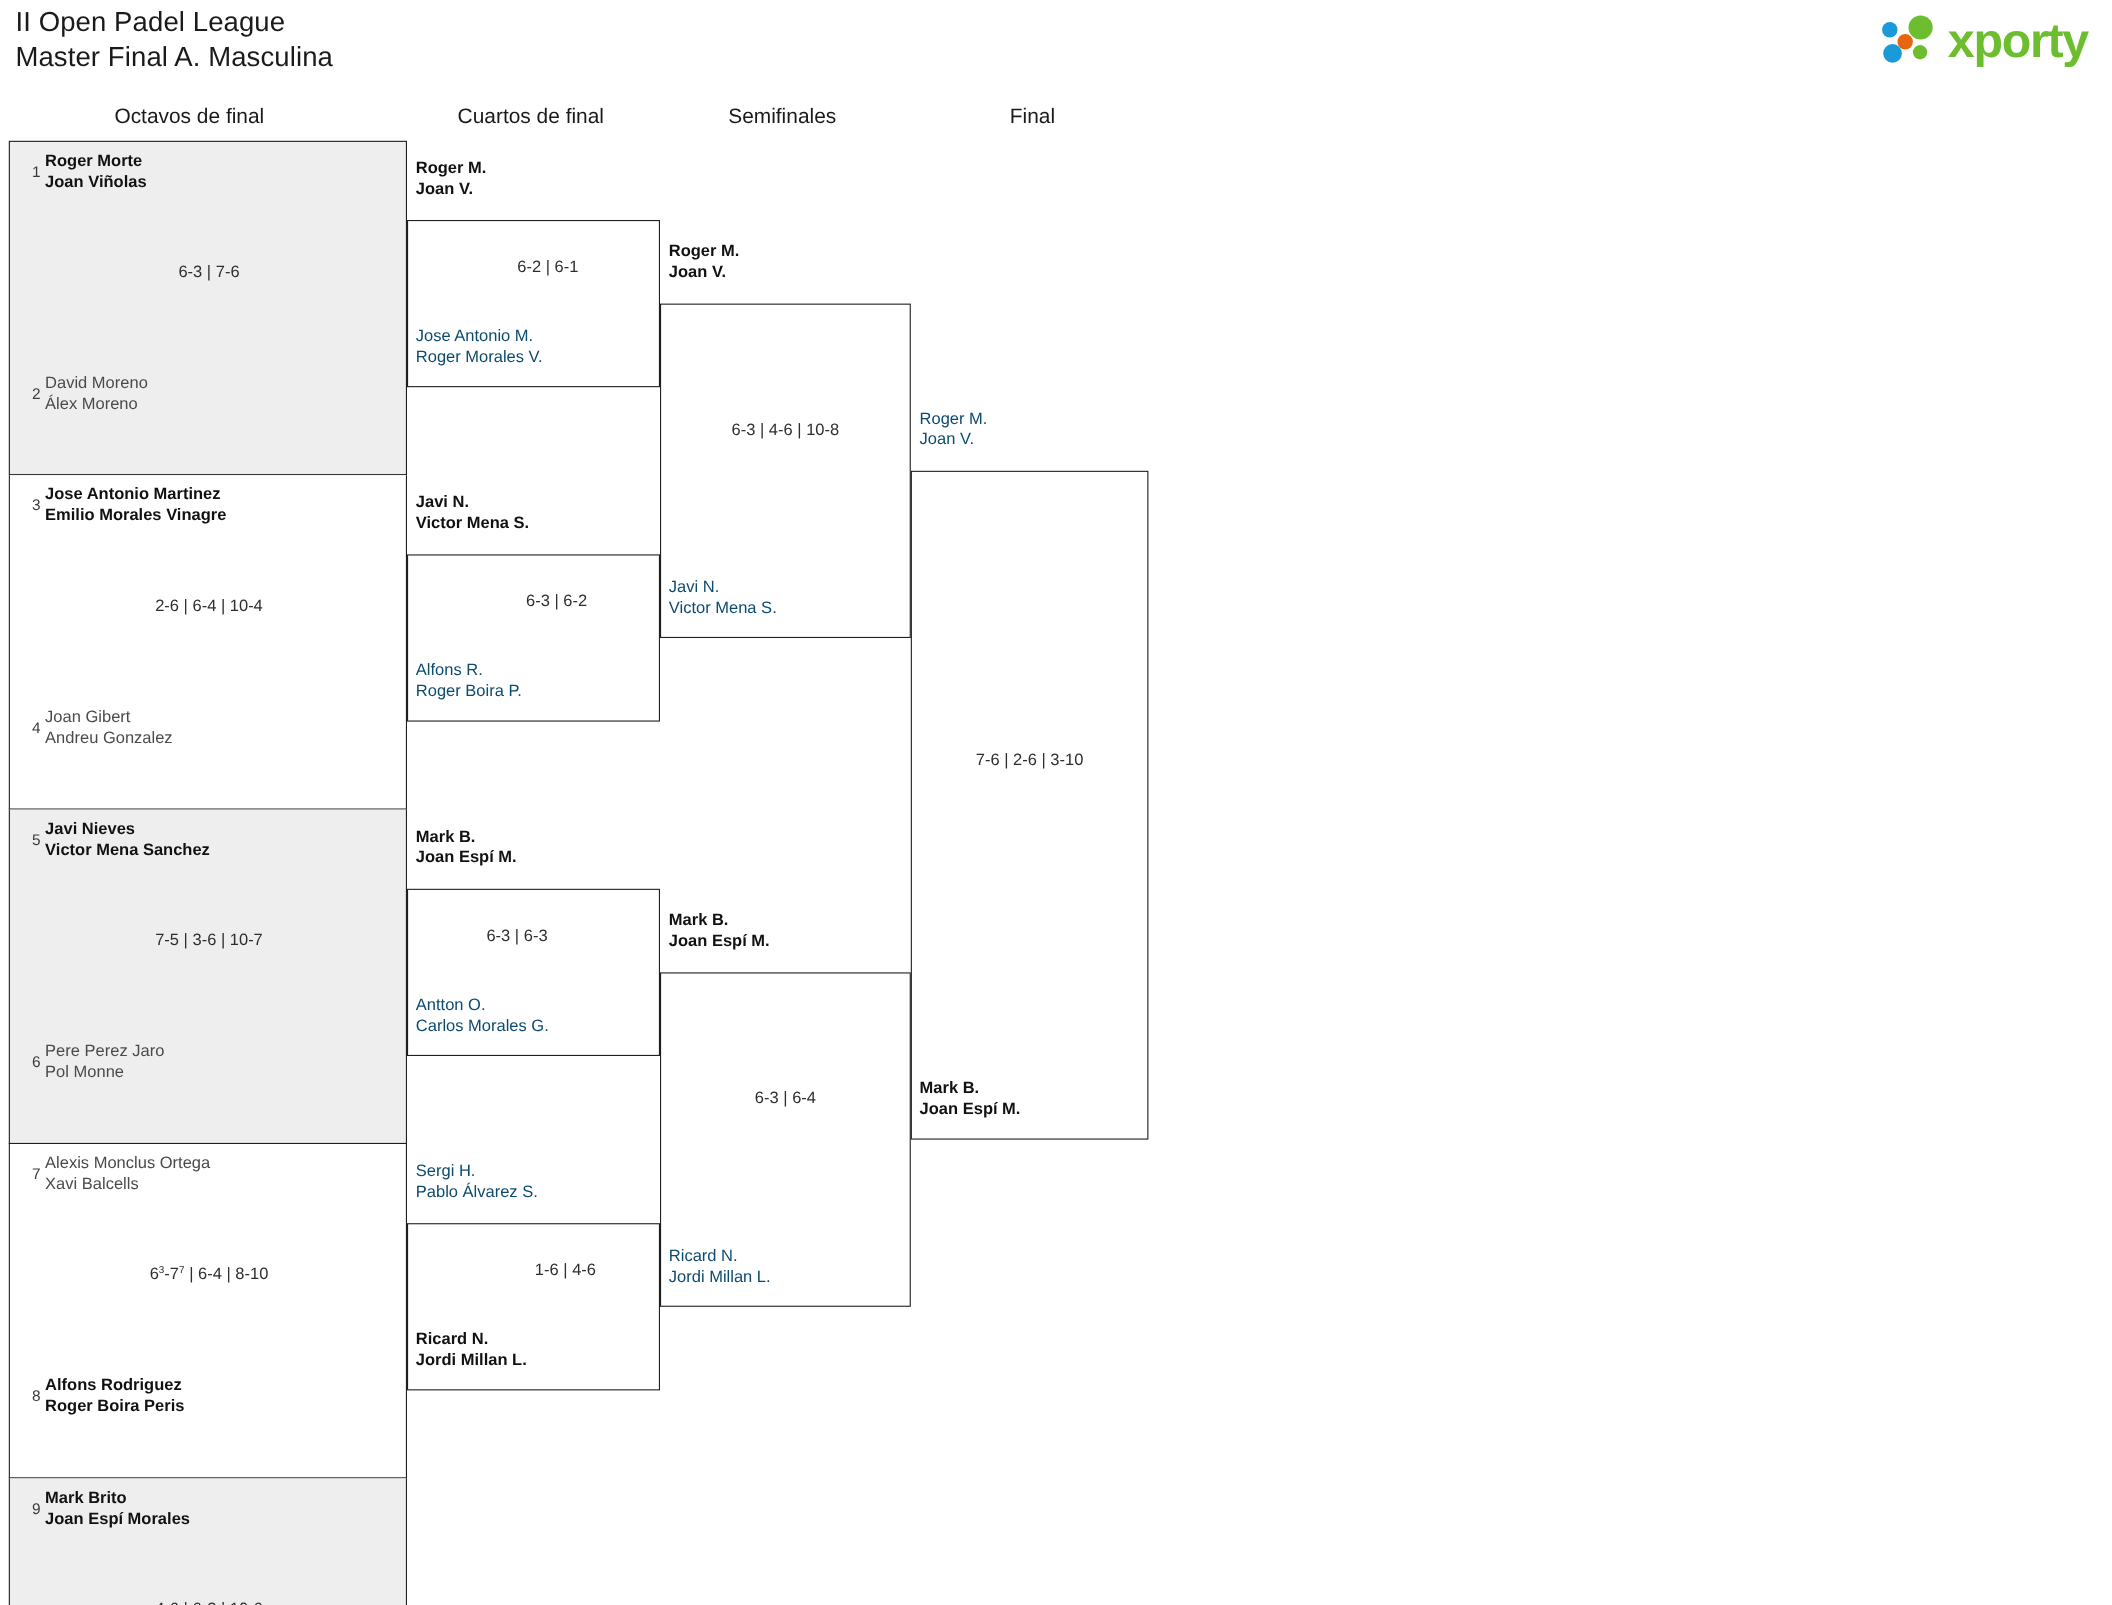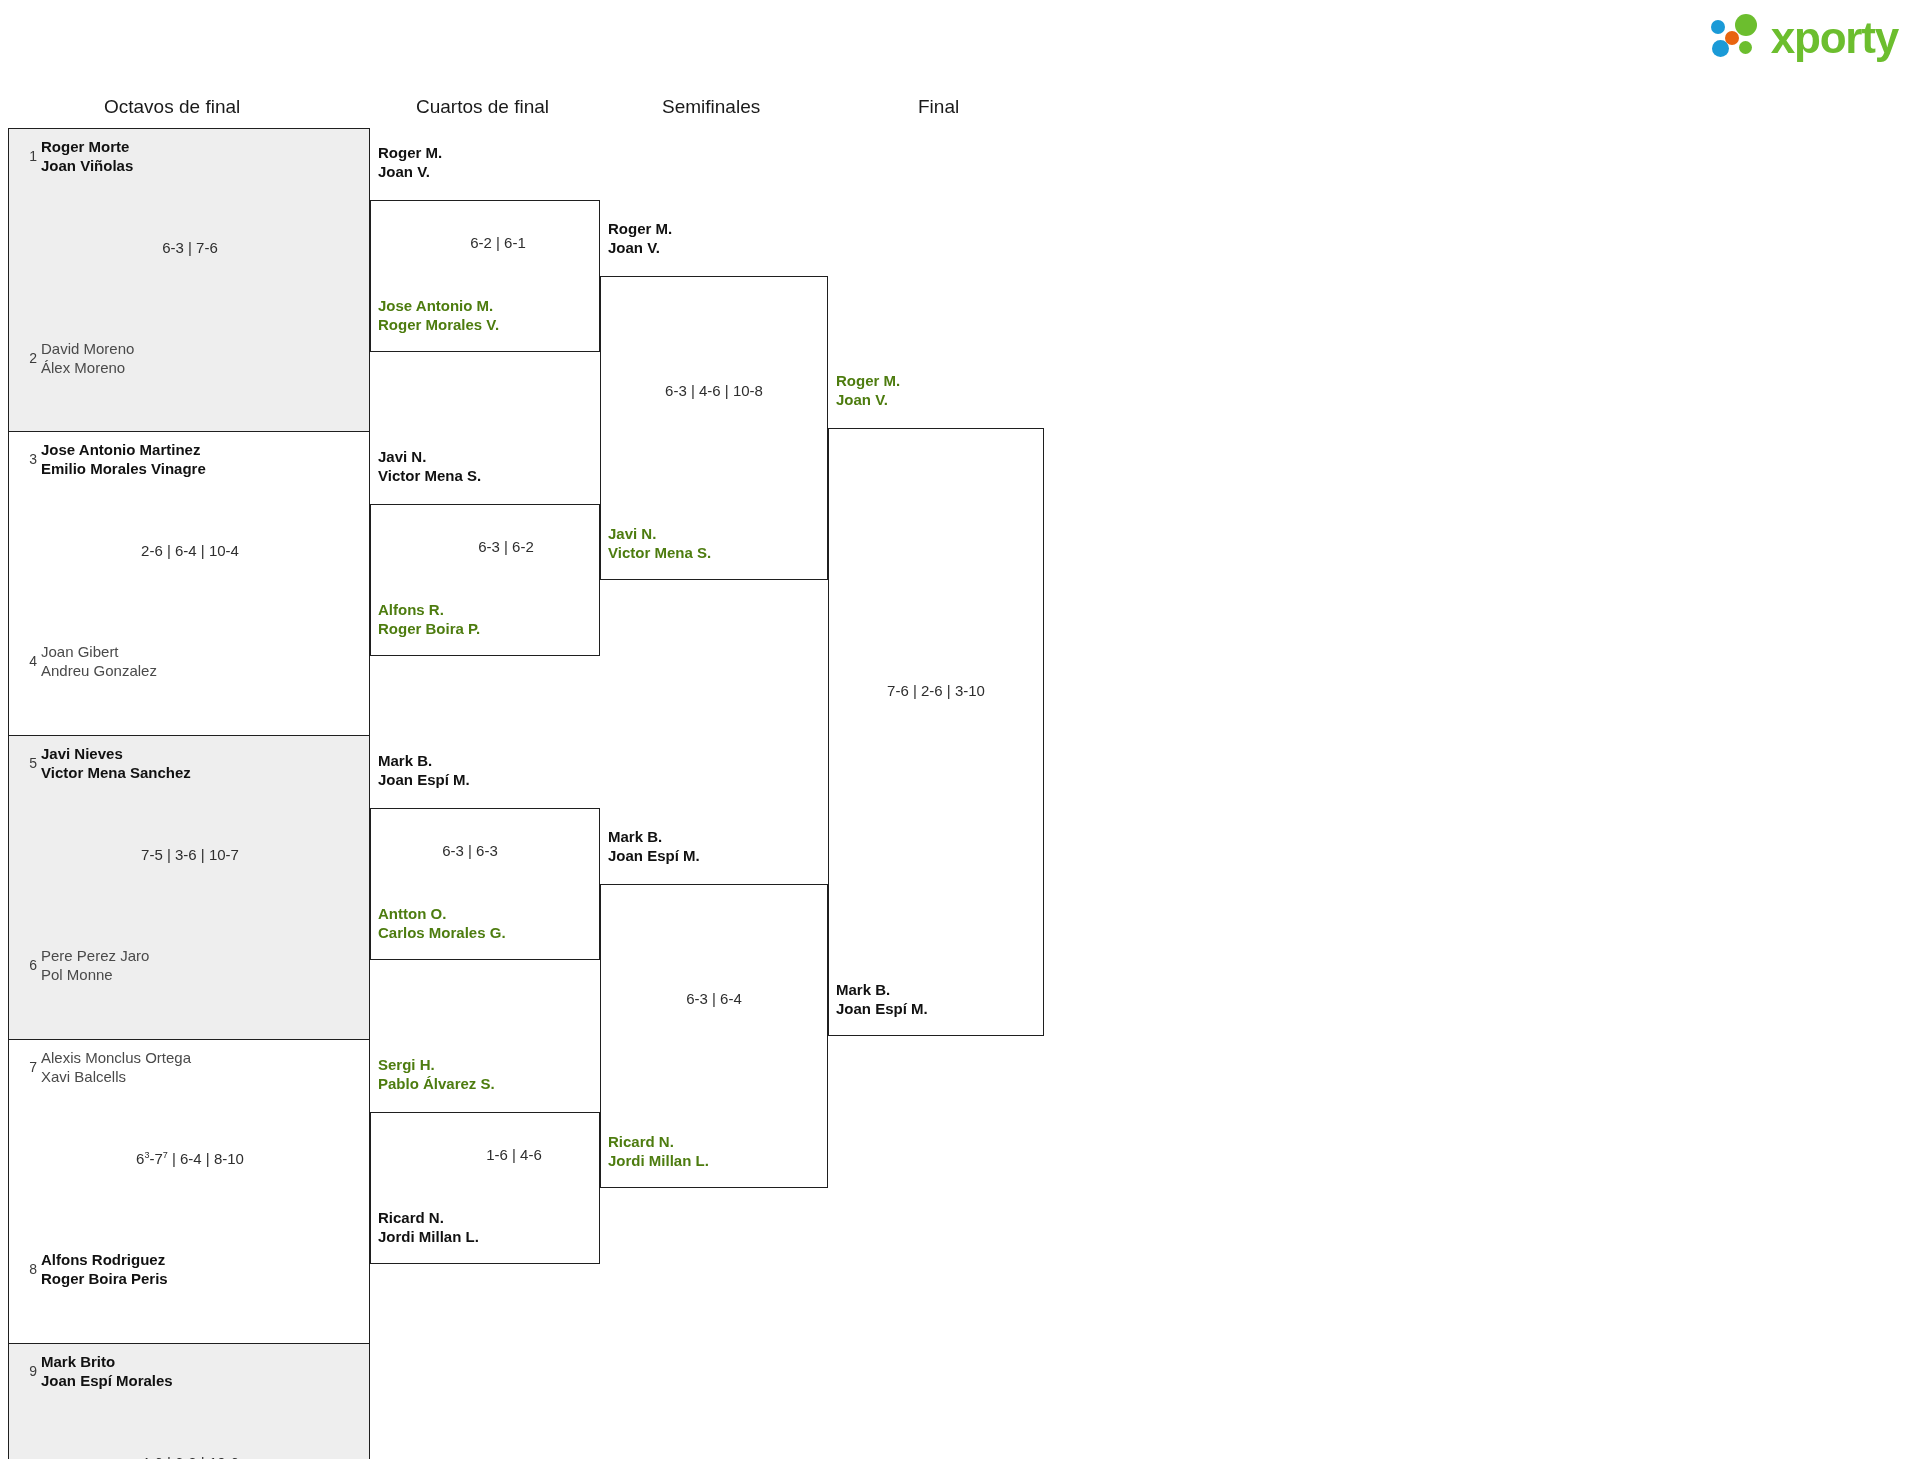--- a/index.html
+++ b/index.html
@@ -50,28 +50,32 @@
 
   .r1-score{position:absolute;left:0;width:362px;text-align:center;
             font-size:15px;color:#2e2e2e;top:110px;}
 
   
   .mbox{position:absolute;box-sizing:border-box;
         border:1px solid #1f1f1f;background:transparent;}
   .mscore{position:absolute;text-align:center;font-size:15px;color:#2e2e2e;white-space:nowrap;}
   .mteam{position:absolute;font-size:15px;line-height:19px;white-space:nowrap;}
   .mteam.win{color:#111111;font-weight:700;}
-  .mteam.lose{color:#4d7c0f;font-weight:700;}
+  .mteam.lose{color:#0c4a6e;font-weight:400;}
 
   sup{font-size:9px;vertical-align:super;line-height:0;}
 </style>
 </head>
 <body>
 
 <div id="header">
+  <div id="title-block">
+    <div class="title-line">II Open Padel League</div>
+    <div class="title-line">Master Final A. Masculina</div>
+  </div>
 
   <div id="logo">
     <div id="logo-dots">
       <span class="dot" style="left:0px;top:6px;width:14px;height:14px;background:#1a9ad7;"></span>
       <span class="dot" style="left:1px;top:26px;width:17px;height:17px;background:#1a9ad7;"></span>
       <span class="dot" style="left:14px;top:17px;width:14px;height:14px;background:#e8650f;"></span>
       <span class="dot" style="left:24px;top:0px;width:22px;height:22px;background:#6cbe2e;"></span>
       <span class="dot" style="left:28px;top:27px;width:13px;height:13px;background:#6cbe2e;"></span>
     </div>
     <div id="logo-word">xporty</div>

